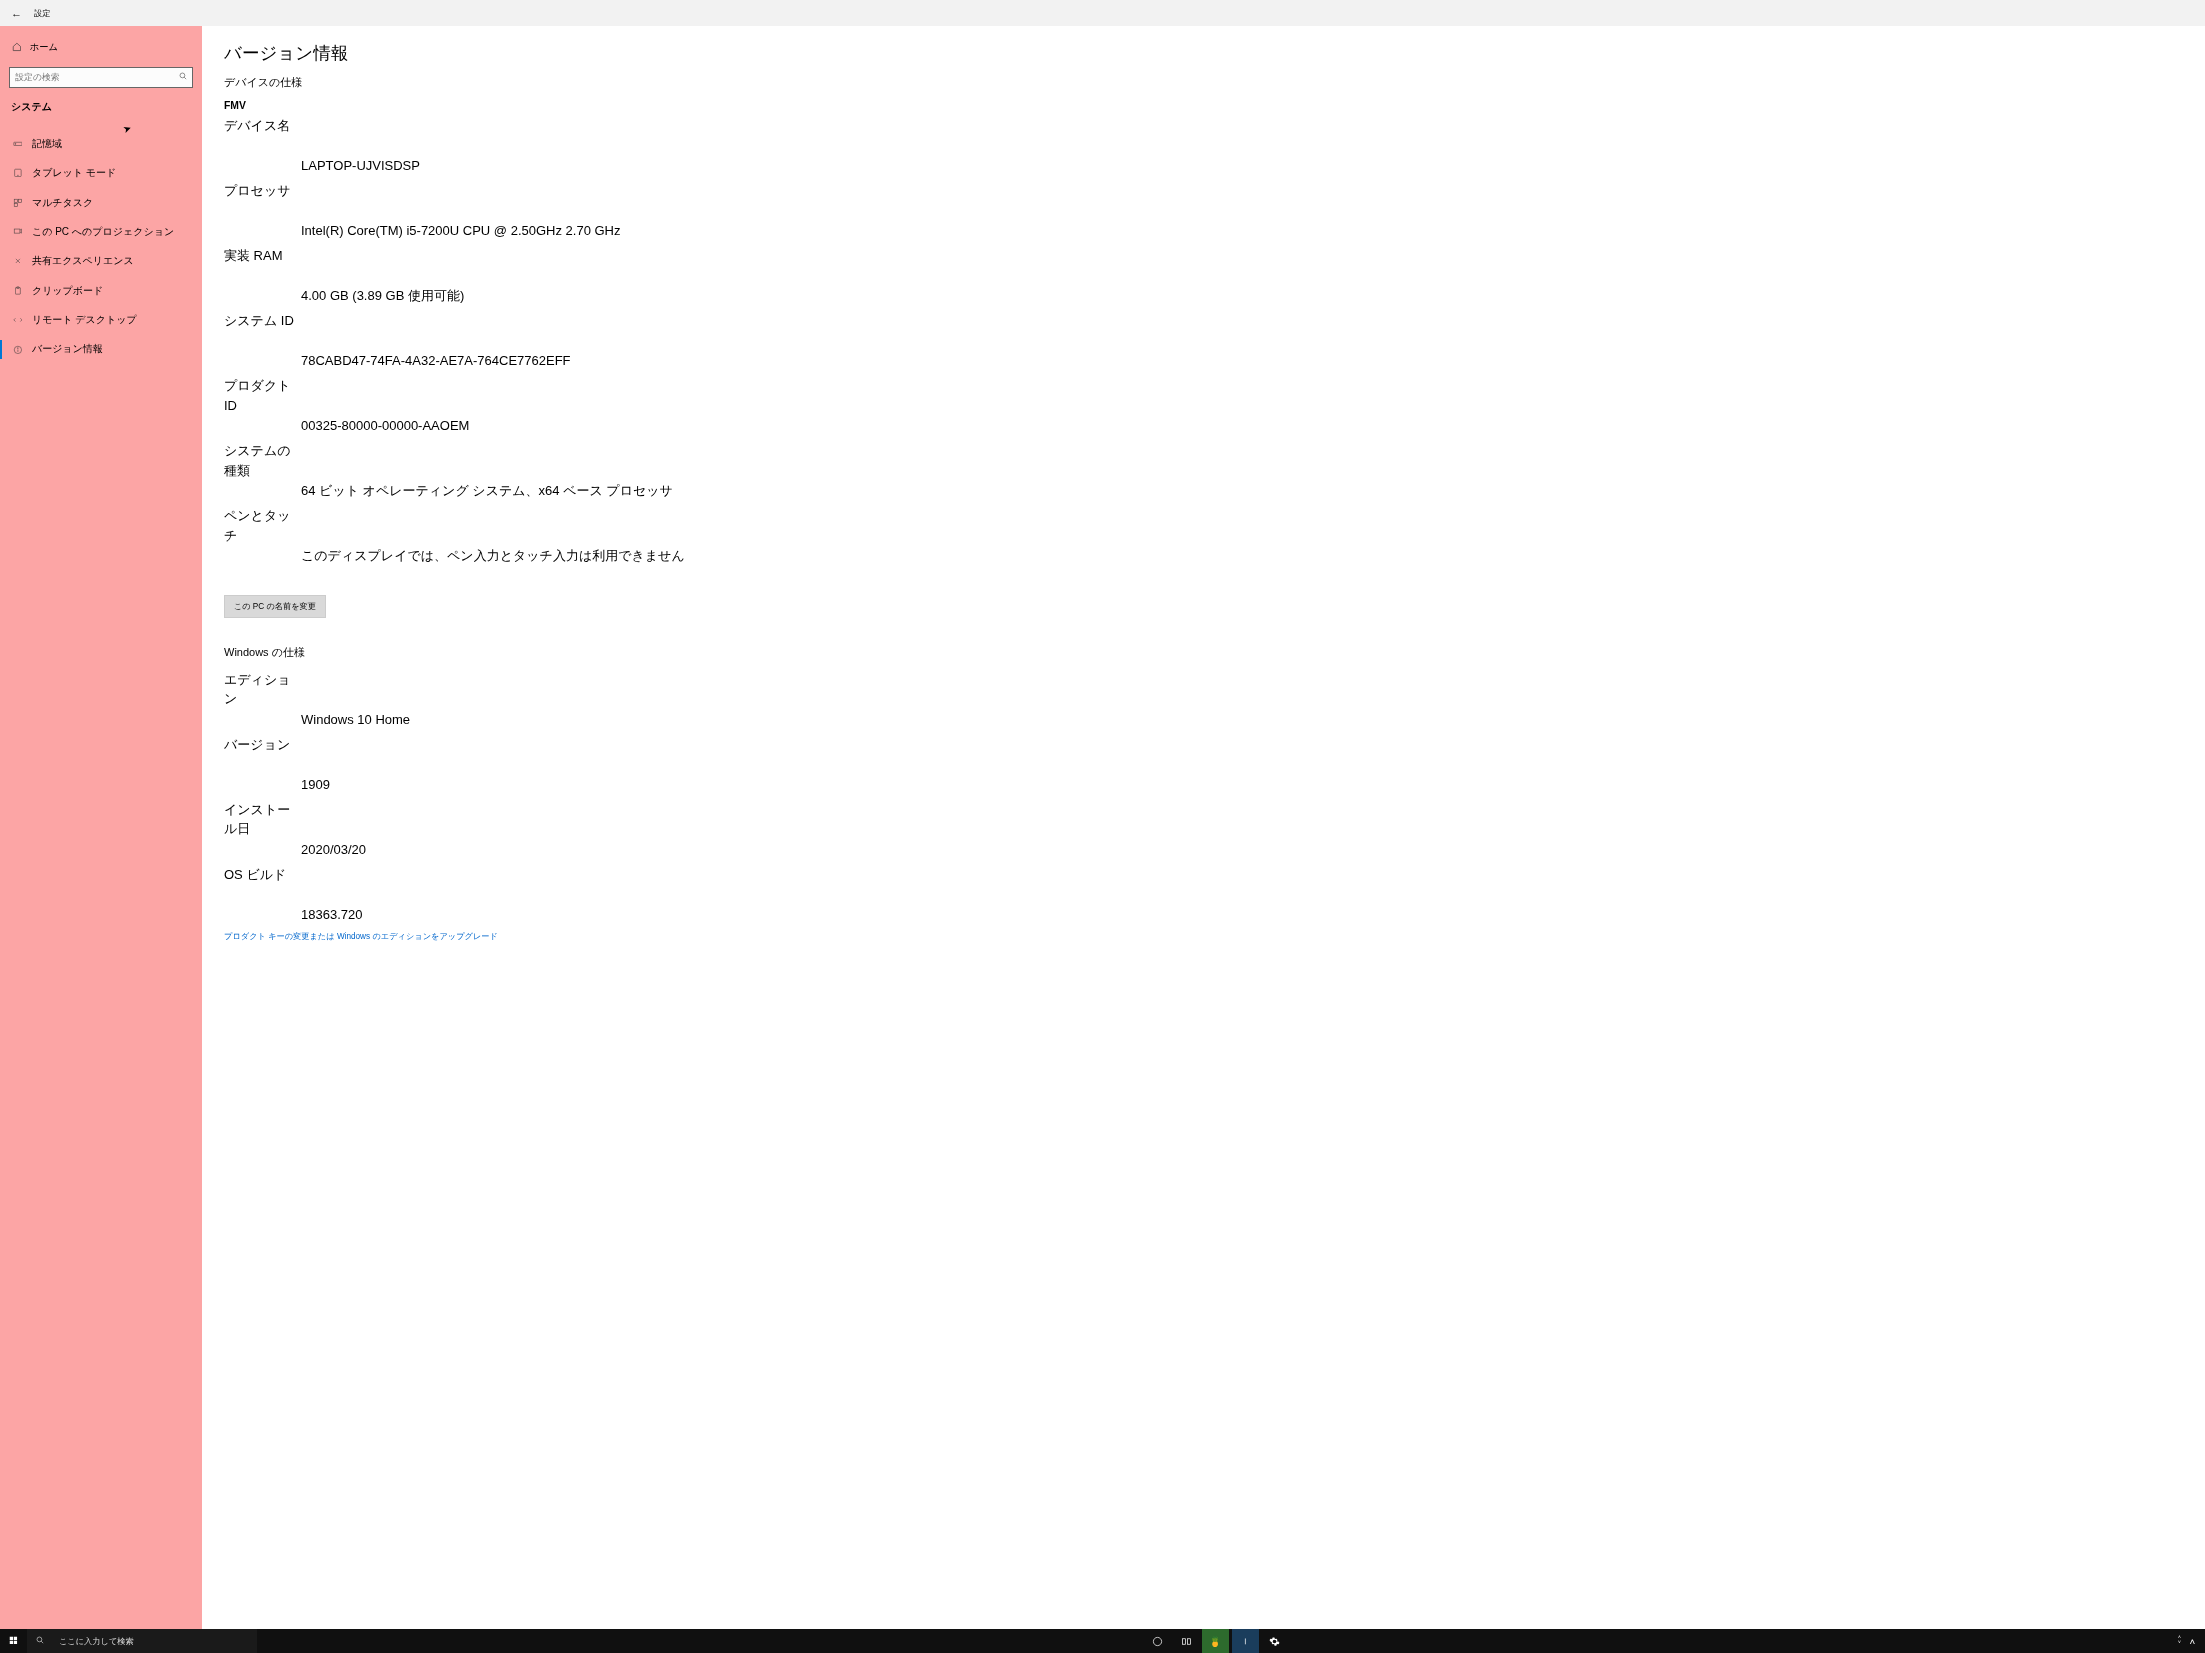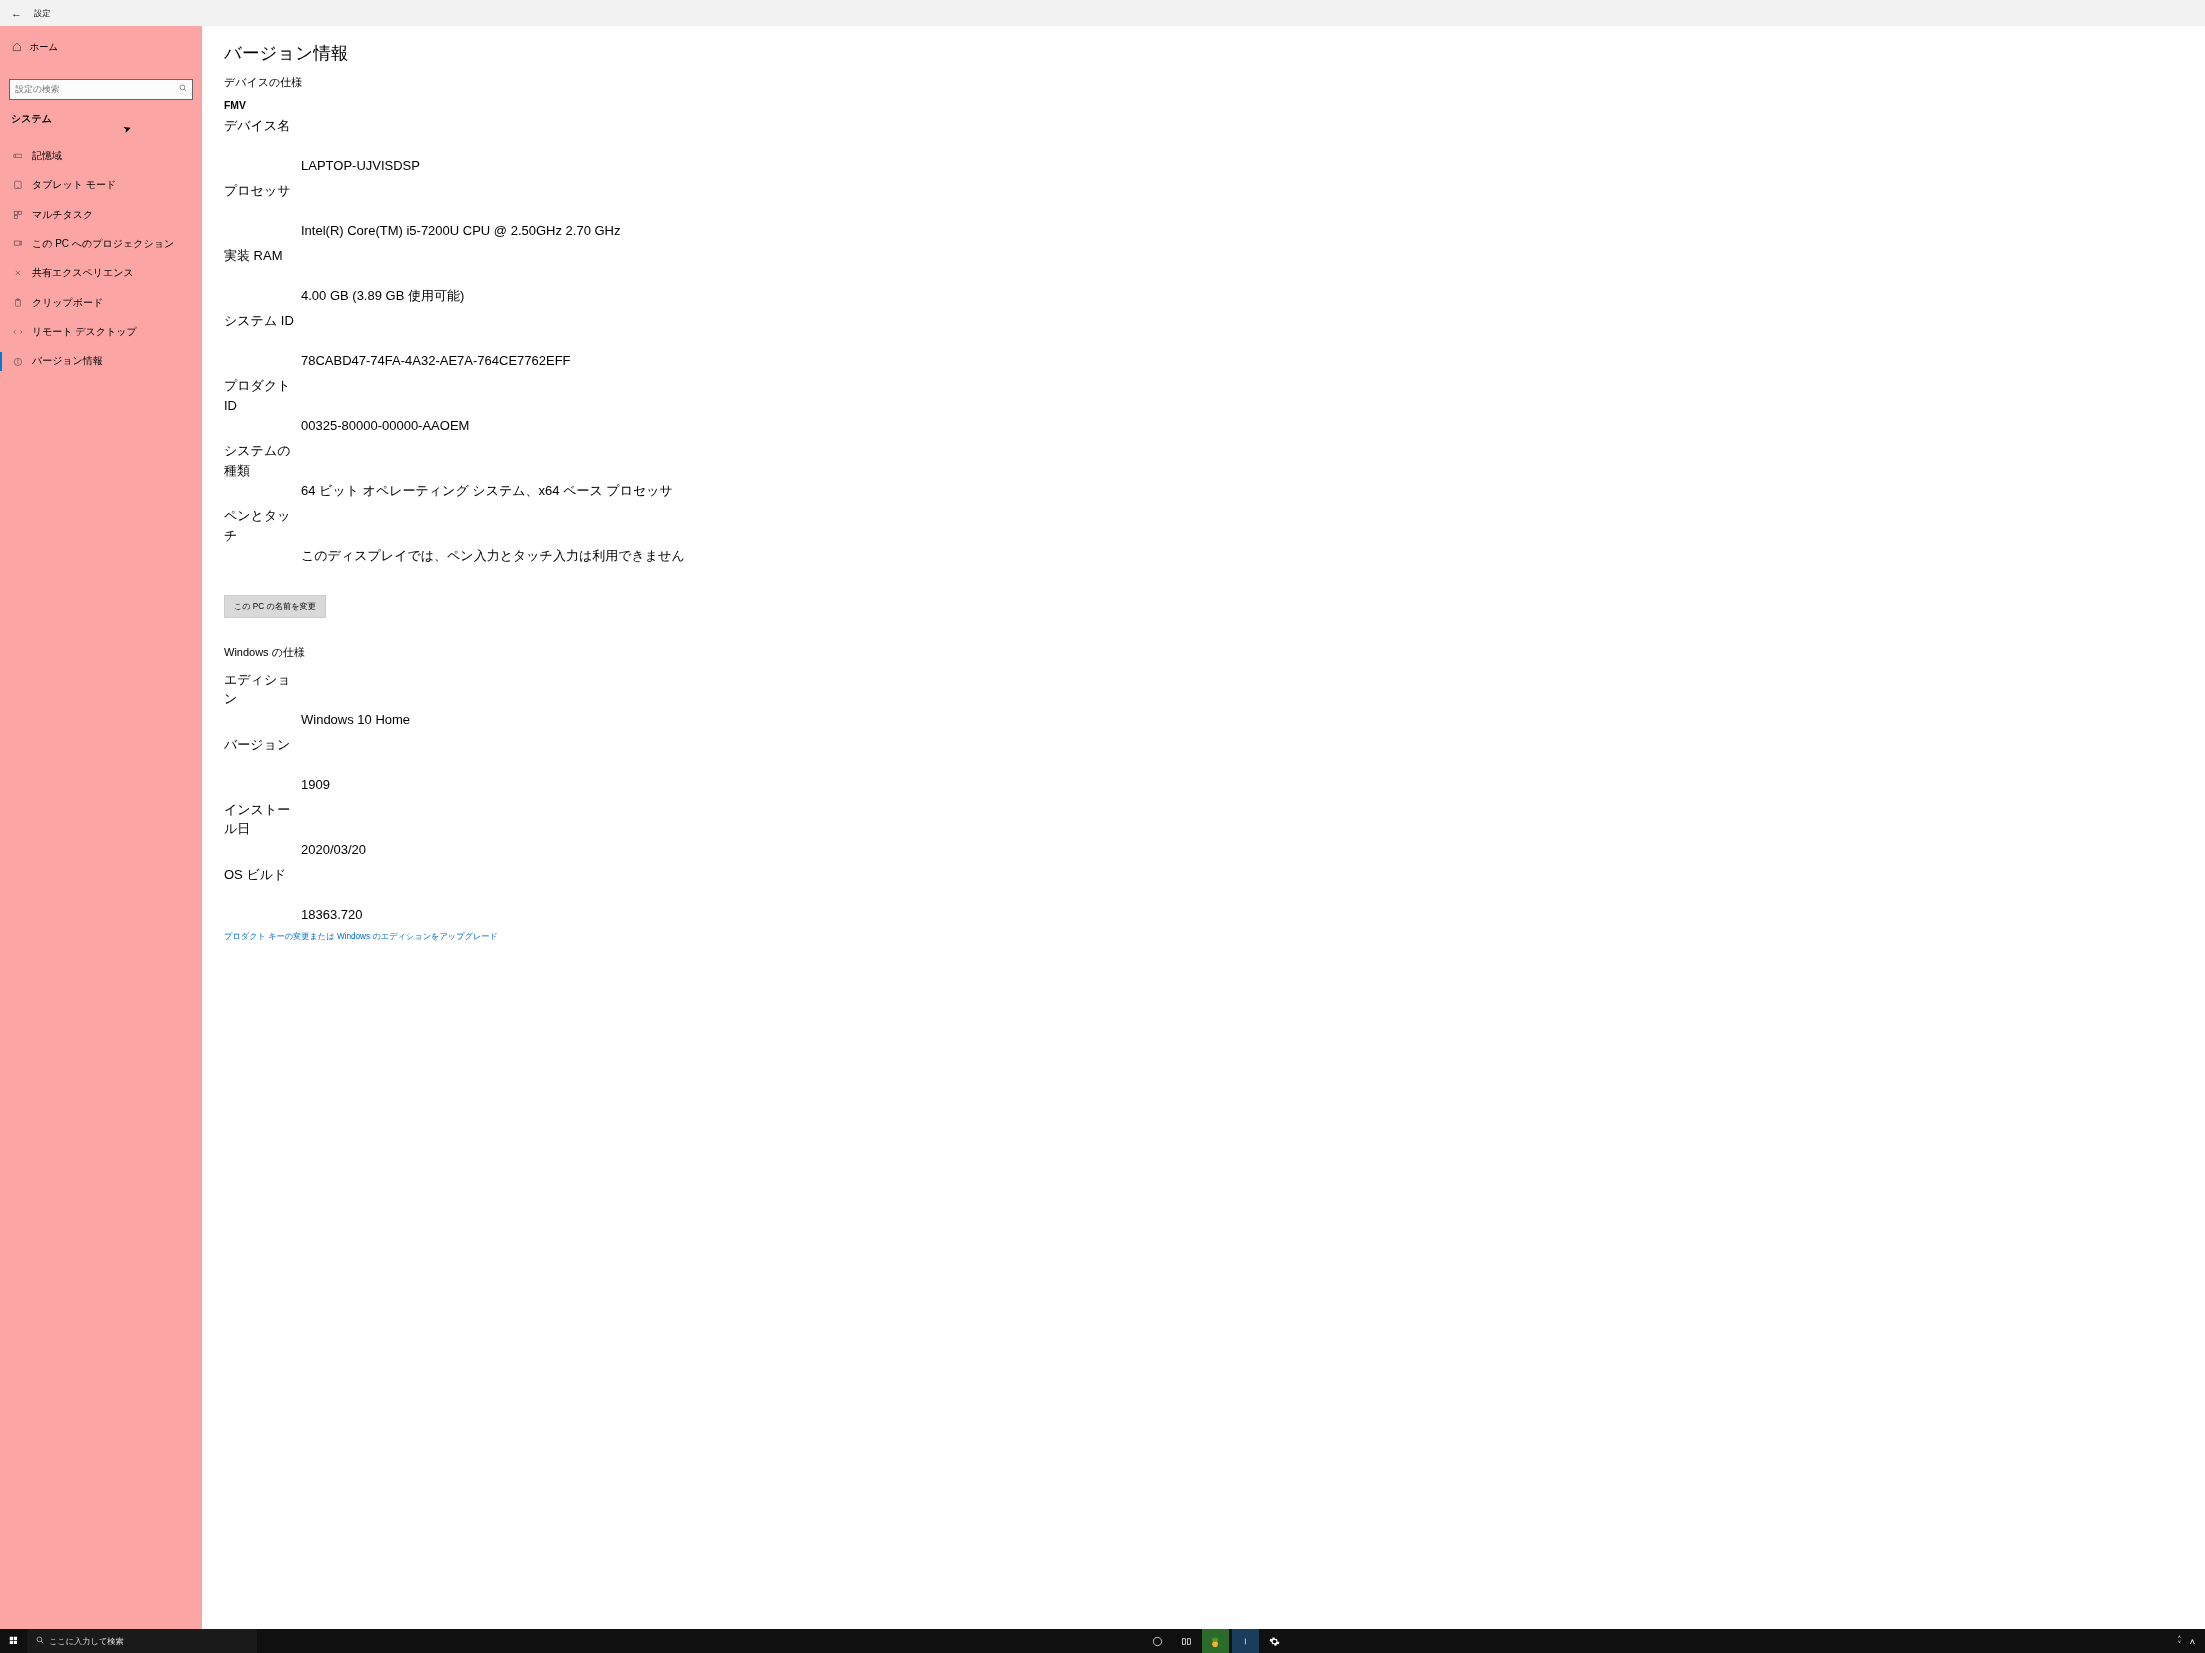--- a/index.html
+++ b/index.html
@@ -10,21 +10,21 @@
 .titlebar .back { width: 22px; text-align: center; font-size: 11px; cursor: pointer; }
 .titlebar .title { font-size: 8.2px; margin-left: 6.6px; }
 
 .content { flex: 1; display: flex; overflow: hidden; }
 
 .sidebar { width: 202px; background: #fca5a5; padding: 9.8px 8.8px; overflow-y: auto; }
 .home-row { display: flex; align-items: center; gap: 7.7px; padding: 5.5px 2.2px; cursor: pointer; }
 .home-row .icon { width: 11px; text-align: center; font-size: 8.8px; }
 .home-row .label { font-size: 9.3px; }
 
-.searchbox { margin: 19px 0 12px; display: flex; align-items: center; border: 0.5px solid #666; background: #fcfcfc; height: 21px; padding: 0 5.5px; }
+.searchbox { margin: 7px 0 12px; display: flex; align-items: center; border: 0.5px solid #666; background: #fcfcfc; height: 21px; padding: 0 5.5px; }
 .searchbox input { flex: 1; border: none; outline: none; background: transparent; font-size: 8.8px; }
 .searchbox .sicon { font-size: 8.2px; opacity: .8; }
 
 .section-label { font-size: 10px; font-weight: 600; margin: 4.4px 2.2px 15.3px; }
 
 .nav-item { display: flex; align-items: center; gap: 8.8px; padding: 7.7px 3.3px; cursor: pointer; font-size: 10px; position: relative; }
 .nav-item.active::before { content: ""; position: absolute; left: -8.8px; top: 5.5px; bottom: 5.5px; width: 2.2px; background: #0078d4; }
 .nav-icon { width: 11px; height: 11px; display: inline-flex; align-items: center; justify-content: center; font-size: 8.8px; opacity: .85; }
 
 .main { flex: 1; background: #fff; padding: 15.3px 22px; overflow-y: auto; }
@@ -36,21 +36,21 @@
 .spec-row { display: flex; font-size: 13px; margin-bottom: 5.5px; line-height: 1.5; }
 .spec-row .k { width: 77px; flex-shrink: 0; }
 .spec-row .v { flex: 1; margin-top: 40px; }
 
 .rename-btn { display: inline-block; background: #d9d9d9; border: 0.5px solid #ccc; padding: 4.9px 8.8px; font-size: 8.2px; margin-top: 24px; cursor: pointer; }
 
 .link-row { color: #0066cc; font-size: 8.2px; margin-top: 6.6px; cursor: pointer; }
 
 .taskbar { height: 24px; background: #101010; display: flex; align-items: center; color: #fff; }
 .tb-start { width: 27px; text-align: center; font-size: 8.8px; cursor: pointer; }
-.tb-search { display: flex; align-items: center; gap: 5px; background: #1a1a1a; height: 100%; padding: 0 8.8px; flex: 0 0 230px; cursor: text; }
+.tb-search { display: flex; align-items: center; gap: 15px; background: #1a1a1a; height: 100%; padding: 0 8.8px; flex: 0 0 230px; cursor: text; }
 .tb-search .sicon { font-size: 7.7px; opacity: .8; }
 .tb-search .ph { font-size: 8.2px; opacity: .85; }
 .tb-center { flex: 1; display: flex; align-items: center; justify-content: center; gap: 2.2px; }
 .tb-btn { width: 27px; height: 24px; display: inline-flex; align-items: center; justify-content: center; font-size: 9.8px; cursor: pointer; }
 .tb-btn.app1 { background: #2d6b2d; }
 .tb-btn.app2 { background: #1a3d5c; }
 .tb-right { display: flex; align-items: center; padding-right: 4.4px; }
 .tb-chevrons { display: flex; flex-direction: column; font-size: 4.9px; line-height: 1; padding: 0 3.3px; cursor: pointer; }
 
 .cursor-arrow { position: absolute; left: 123px; top: 123px; font-size: 9.8px; color: #000; pointer-events: none; z-index: 100; transform: rotate(-20deg); }

